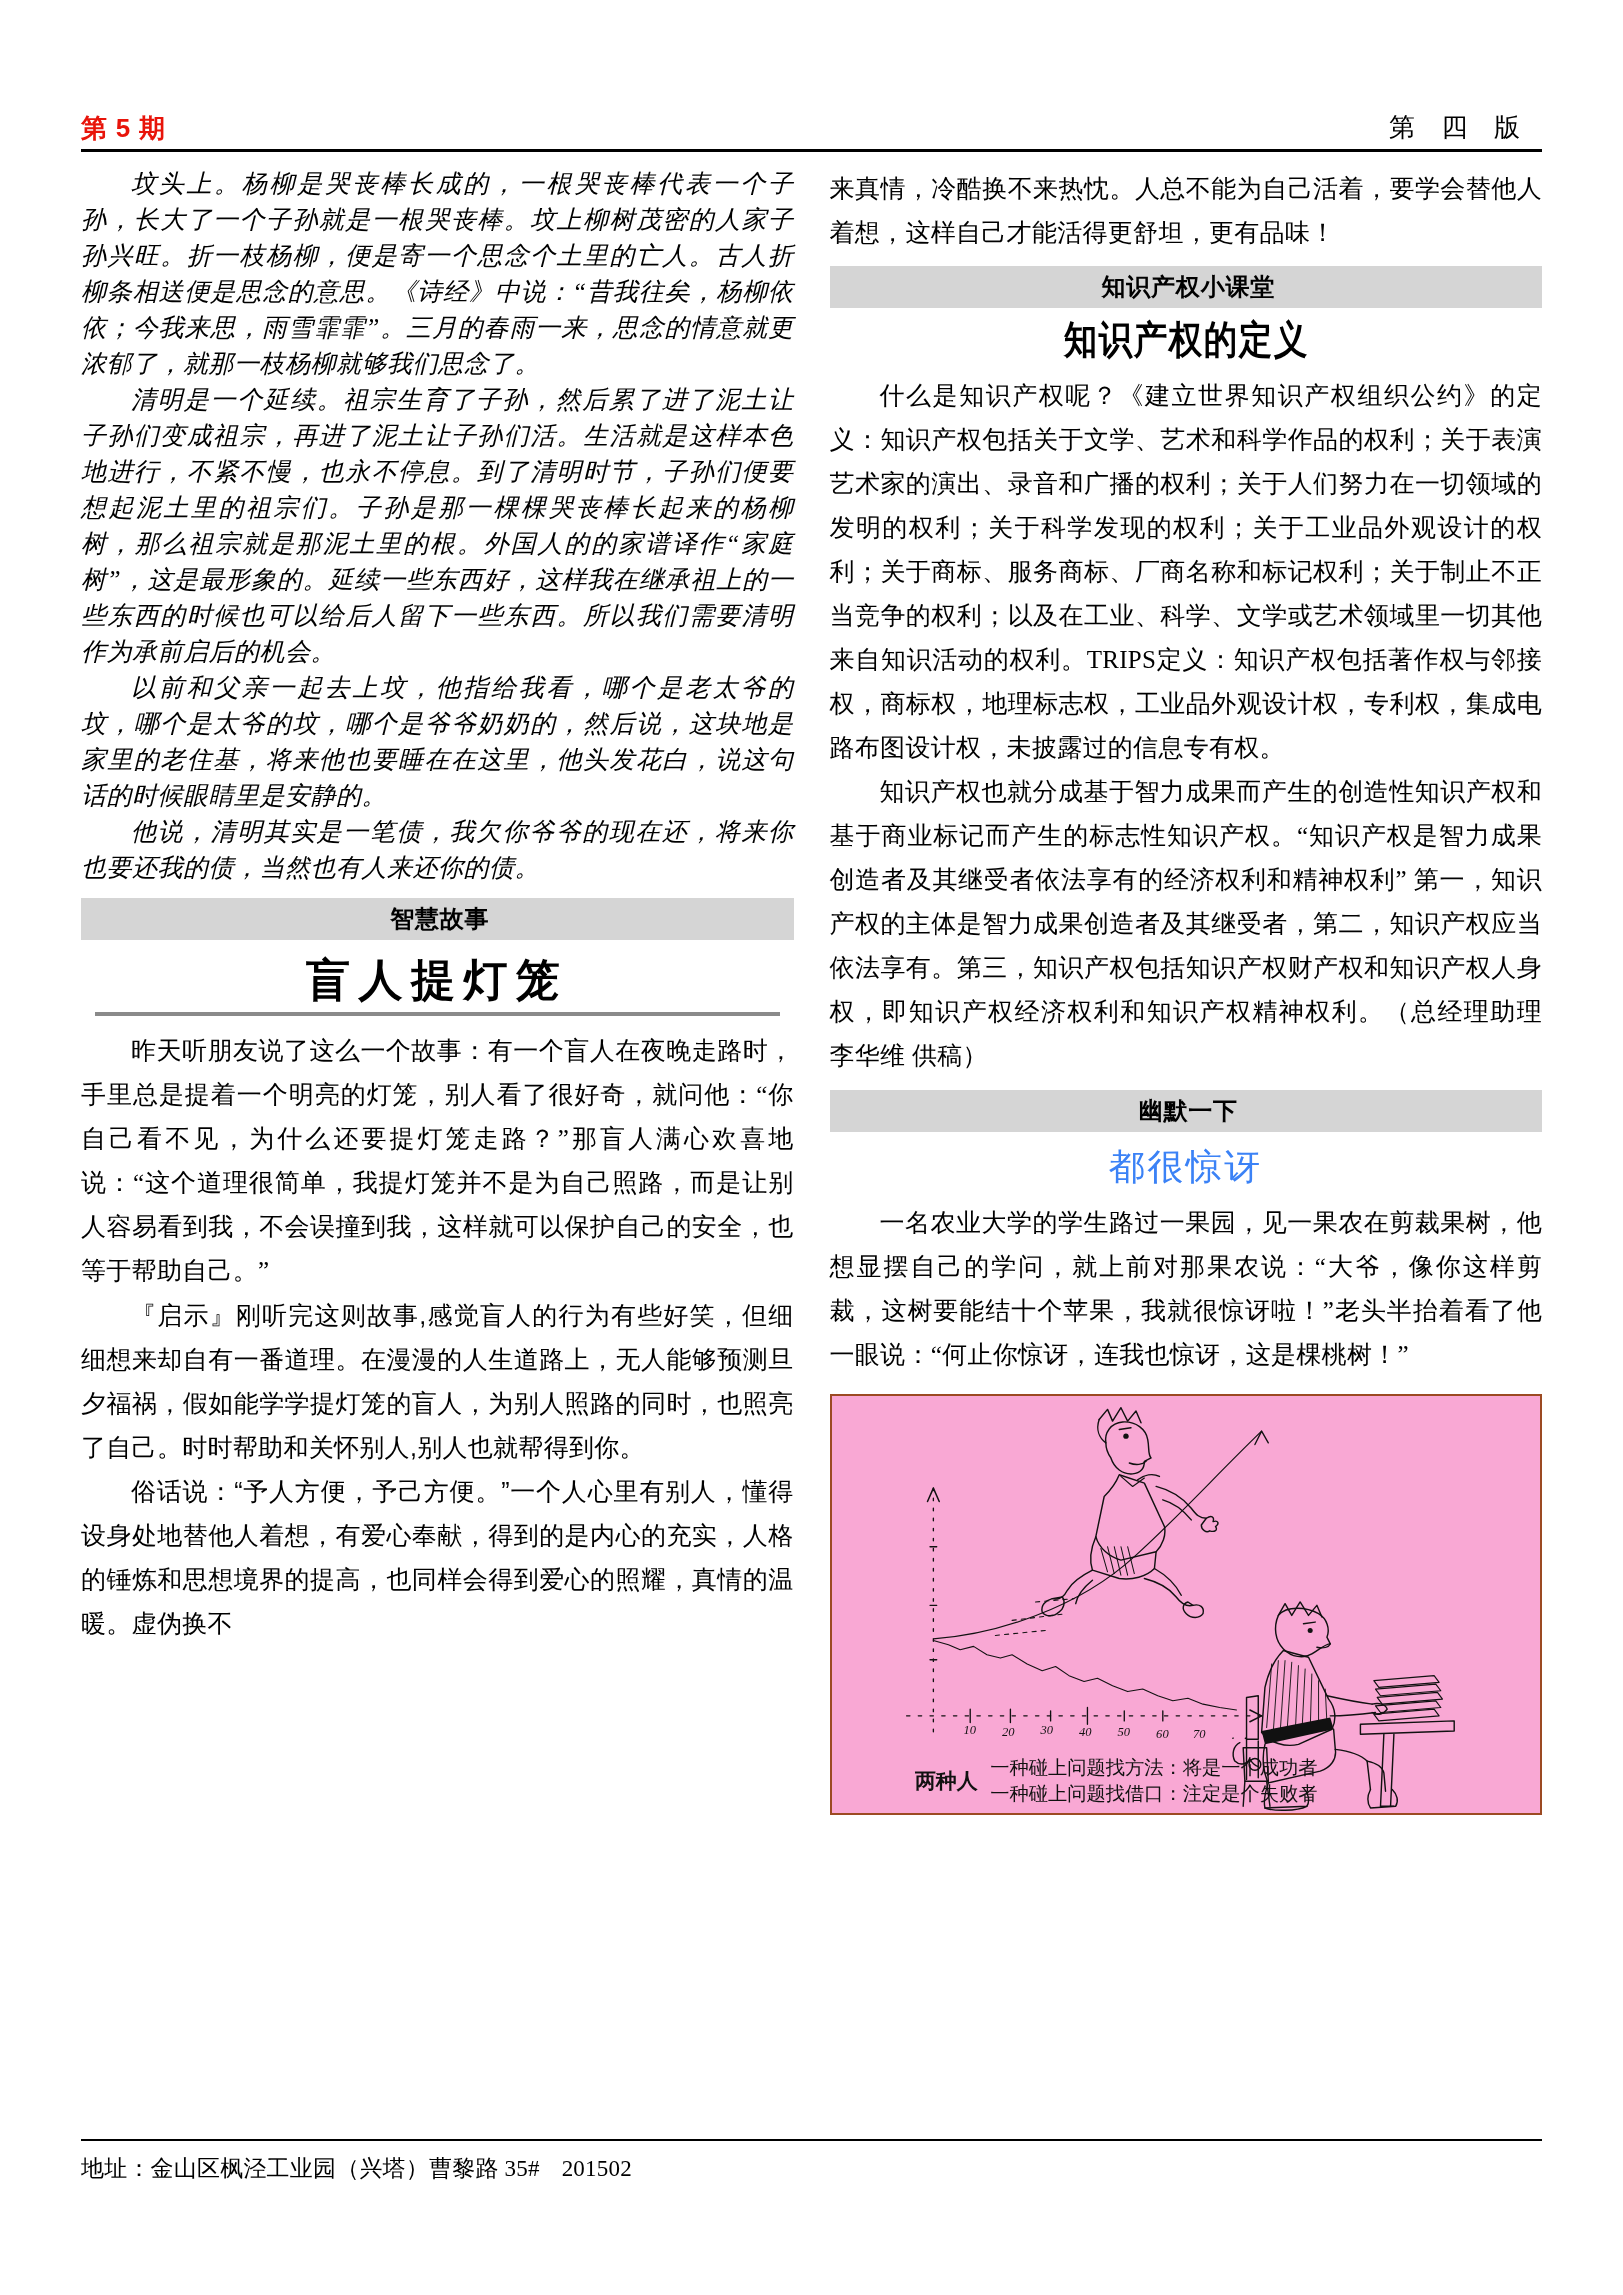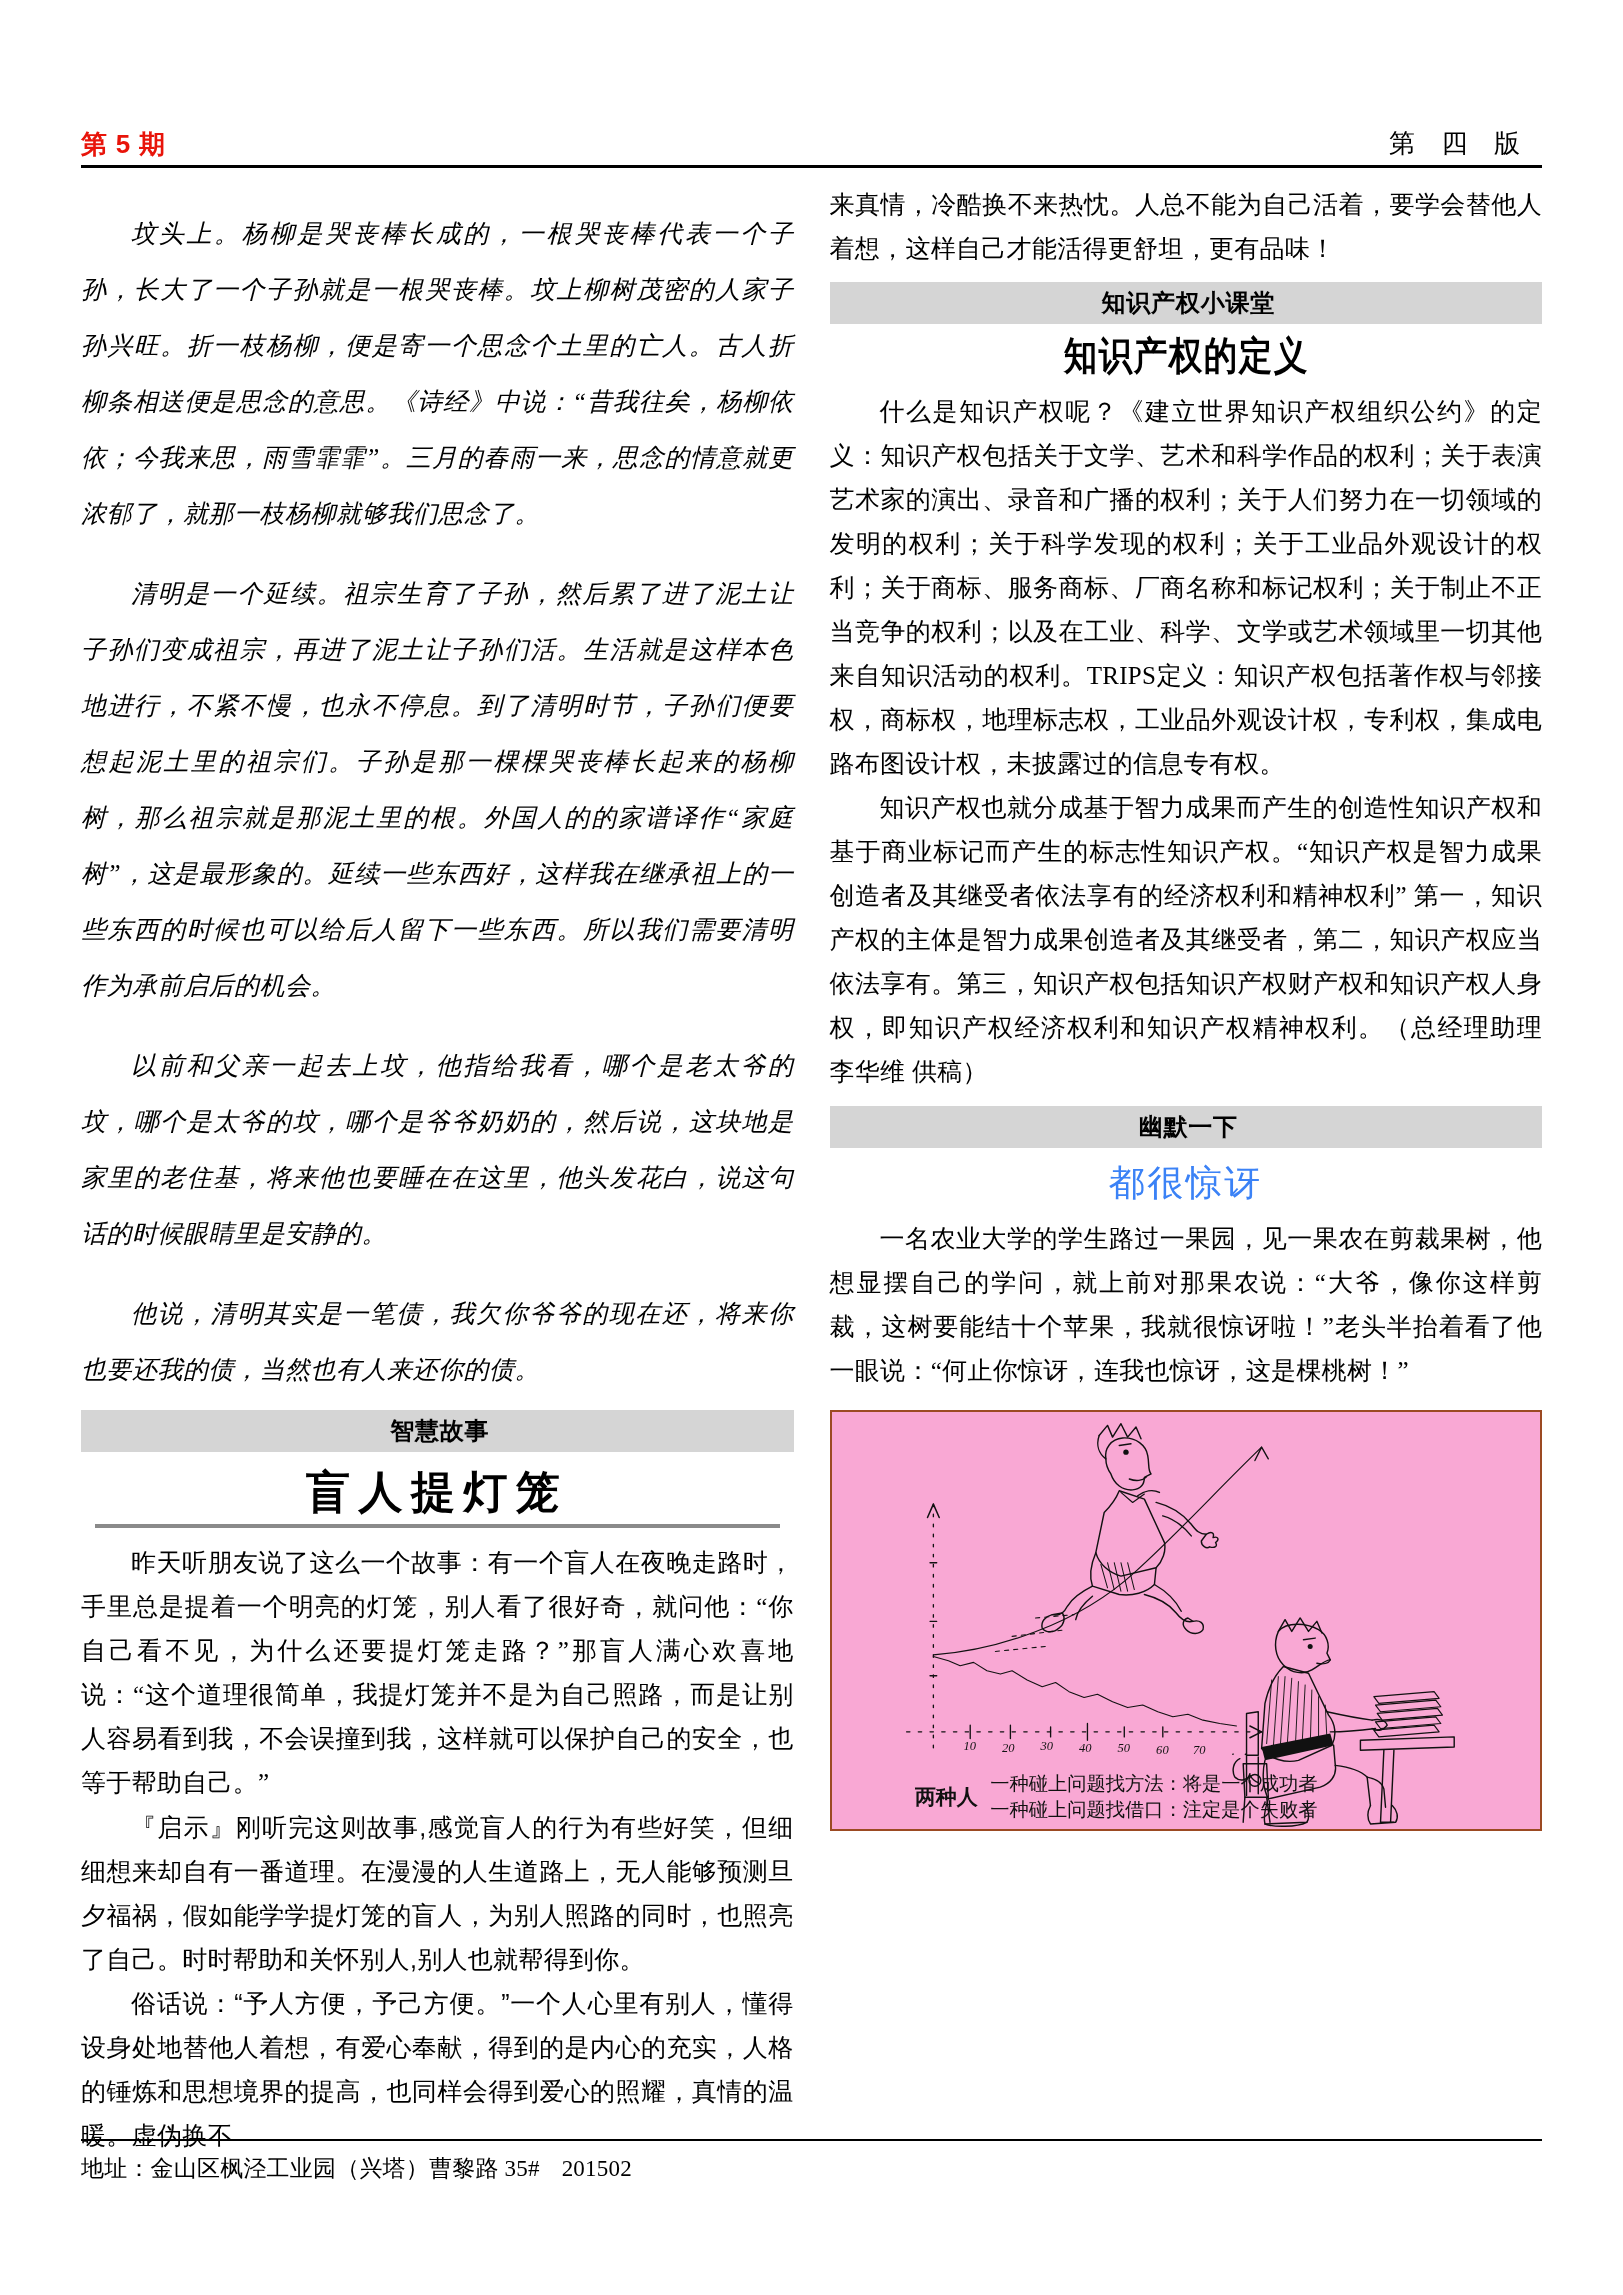--- a/index.html
+++ b/index.html
@@ -16,21 +16,21 @@
     position: relative;
     overflow: hidden;
   }
 
   .page {
     position: absolute;
     left: 0; top: 0;
     width: 1623px;
     height: 2295px;
     box-sizing: border-box;
-    padding: 16px 81px;
+    padding: 0 81px;
   }
 
   
   .masthead {
     position: relative;
     height: 78px;
     display: flex;
     align-items: flex-end;
     justify-content: space-between;
     padding-top: 66px;
@@ -76,23 +76,22 @@
     text-align: justify;
     text-justify: inter-ideograph;
   }
   .indent { text-indent: 2em; }
 
   
   .script {
     font-family: "Liberation Serif", "DejaVu Serif", serif;
     font-style: italic;
     font-size: 25px;
-    line-height: 56px;
+    line-height: 36px;
     letter-spacing: 0.5px;
-    margin-top: 24px;
   }
   
   .hand-light {
     font-family: "Liberation Serif", "DejaVu Serif", serif;
     font-size: 25px;
     line-height: 44px;
     letter-spacing: 0.3px;
   }
   
   .kai {

